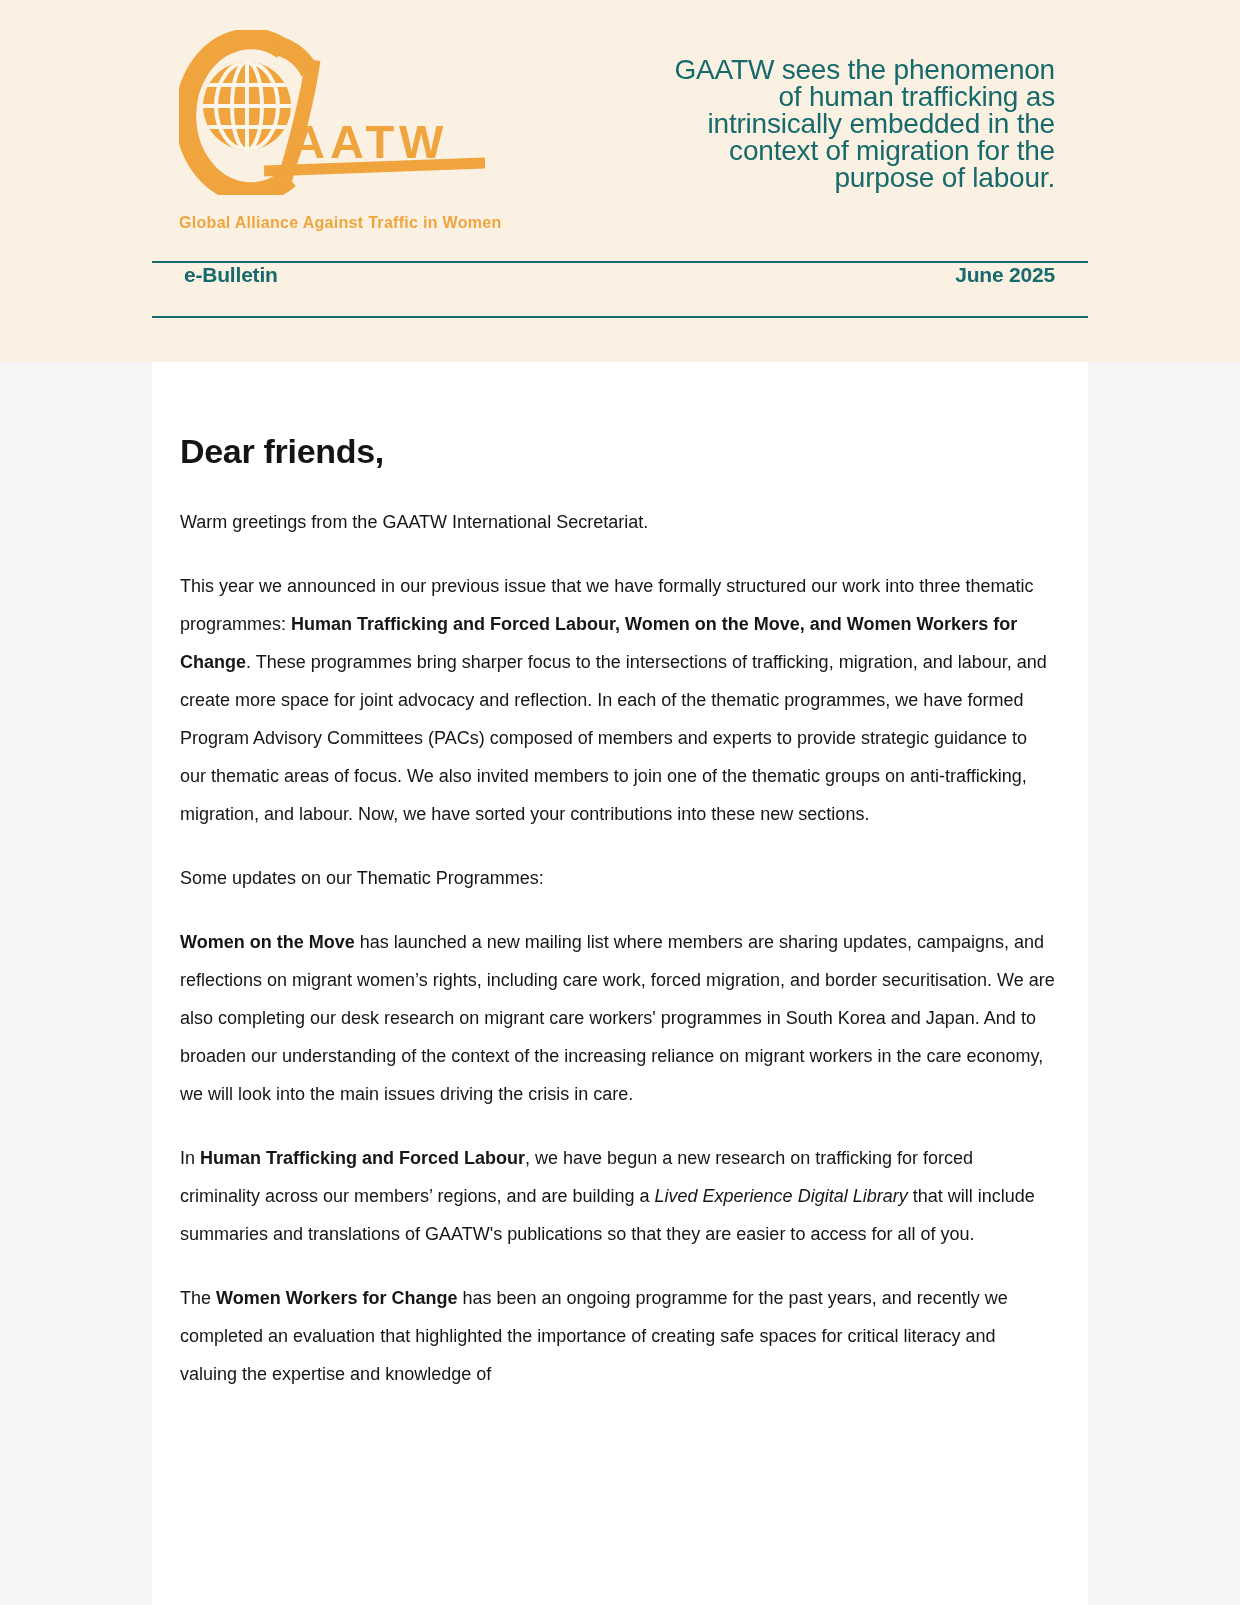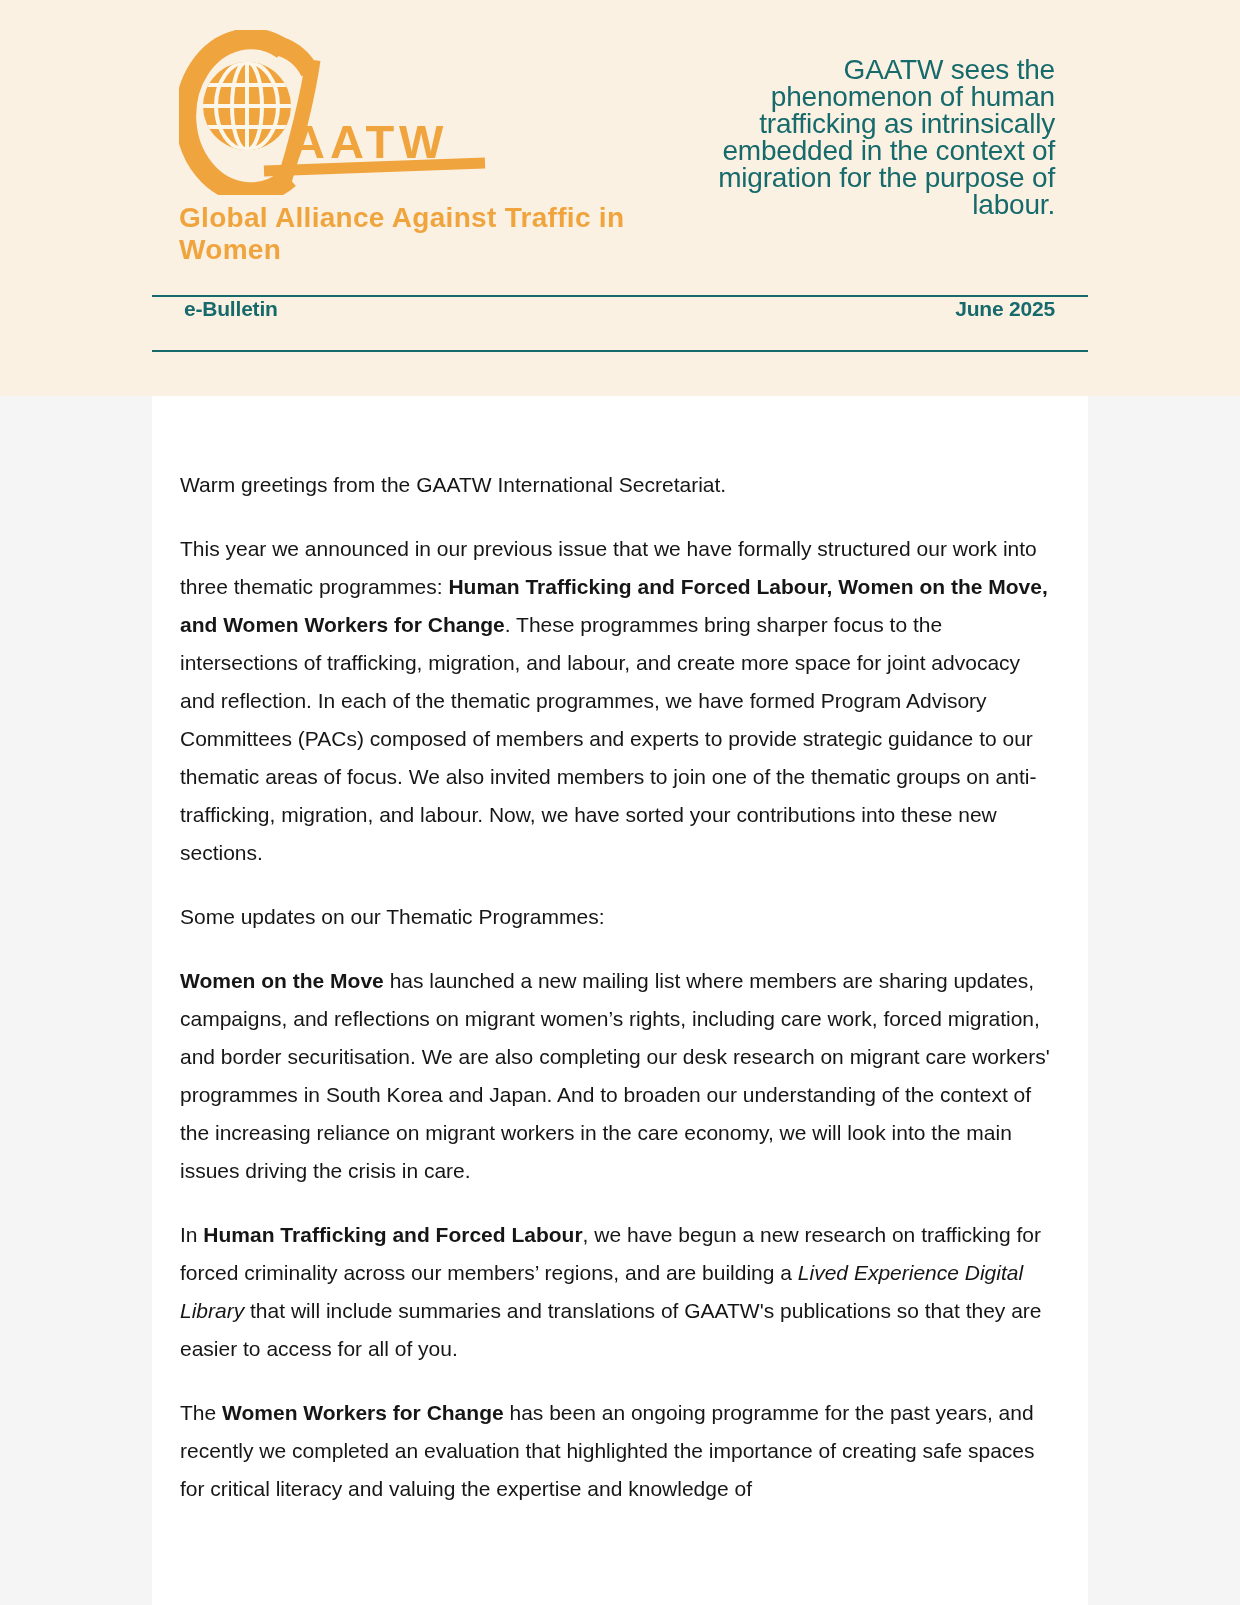--- a/index.html
+++ b/index.html
@@ -27,22 +27,22 @@
   }
   .logo-svg {
     display: block;
   }
   .logo-acronym-text {
     font-family: "Liberation Sans", sans-serif;
     font-weight: 700;
     letter-spacing: 5px;
   }
   .tagline {
-    margin-top: 7px;
-    font-size: 28px;
+    margin-top: 19px;
+    font-size: 16px;
     font-weight: 700;
     color: #f0a43e;
     letter-spacing: 0.3px;
   }
   .mission {
     margin-top: 26px;
     width: 420px;
     text-align: right;
     color: #166a6b;
     font-size: 28px;
@@ -73,21 +73,21 @@
   }
   .greeting {
     margin: 0 0 32px 0;
     font-size: 34px;
     font-weight: 700;
     color: #141414;
     letter-spacing: -0.3px;
   }
   .para {
     margin: 0 0 26px 0;
-    font-size: 21px;
+    font-size: 18px;
     line-height: 38px;
     color: #161616;
   }
   .para:last-child { margin-bottom: 12px; }
   .b { font-weight: 700; }
   .i { font-style: italic; }
 </style>
 <title>GAATW e-Bulletin</title></head>
 <body>
 
@@ -132,20 +132,21 @@
       </div>
 
       <div class="bulletin-bar">
         <span>e-Bulletin</span>
         <span>June 2025</span>
       </div>
     </div>
   </header>
 
   <main class="card">
+    <h1 class="greeting">Dear friends,</h1>
     <p class="para"><span>Warm greetings from the GAATW International Secretariat.</span></p>
     <p class="para"><span>This year we announced in our previous issue that we have formally structured our work into three thematic programmes: </span><span class="b">Human Trafficking and Forced Labour, Women on the Move, and Women Workers for Change</span><span>. These programmes bring sharper focus to the intersections of trafficking, migration, and labour, and create more space for joint advocacy and reflection. In each of the thematic programmes, we have formed Program Advisory Committees (PACs) composed of members and experts to provide strategic guidance to our thematic areas of focus. We also invited members to join one of the thematic groups on anti-trafficking, migration, and labour. Now, we have sorted your contributions into these new sections.</span></p>
     <p class="para"><span>Some updates on our Thematic Programmes:</span></p>
     <p class="para"><span class="b">Women on the Move</span><span> has launched a new mailing list where members are sharing updates, campaigns, and reflections on migrant women’s rights, including care work, forced migration, and border securitisation. We are also completing our desk research on migrant care workers' programmes in South Korea and Japan. And to broaden our understanding of the context of the increasing reliance on migrant workers in the care economy, we will look into the main issues driving the crisis in care.</span></p>
     <p class="para"><span>In </span><span class="b">Human Trafficking and Forced Labour</span><span>, we have begun a new research on trafficking for forced criminality across our members’ regions, and are building a </span><span class="i">Lived Experience Digital Library</span><span> that will include summaries and translations of GAATW's publications so that they are easier to access for all of you.</span></p>
     <p class="para"><span>The </span><span class="b">Women Workers for Change</span><span> has been an ongoing programme for the past years, and recently we completed an evaluation that highlighted the importance of creating safe spaces for critical literacy and valuing the expertise and knowledge of</span></p>
   </main>
 
 </div>
 

